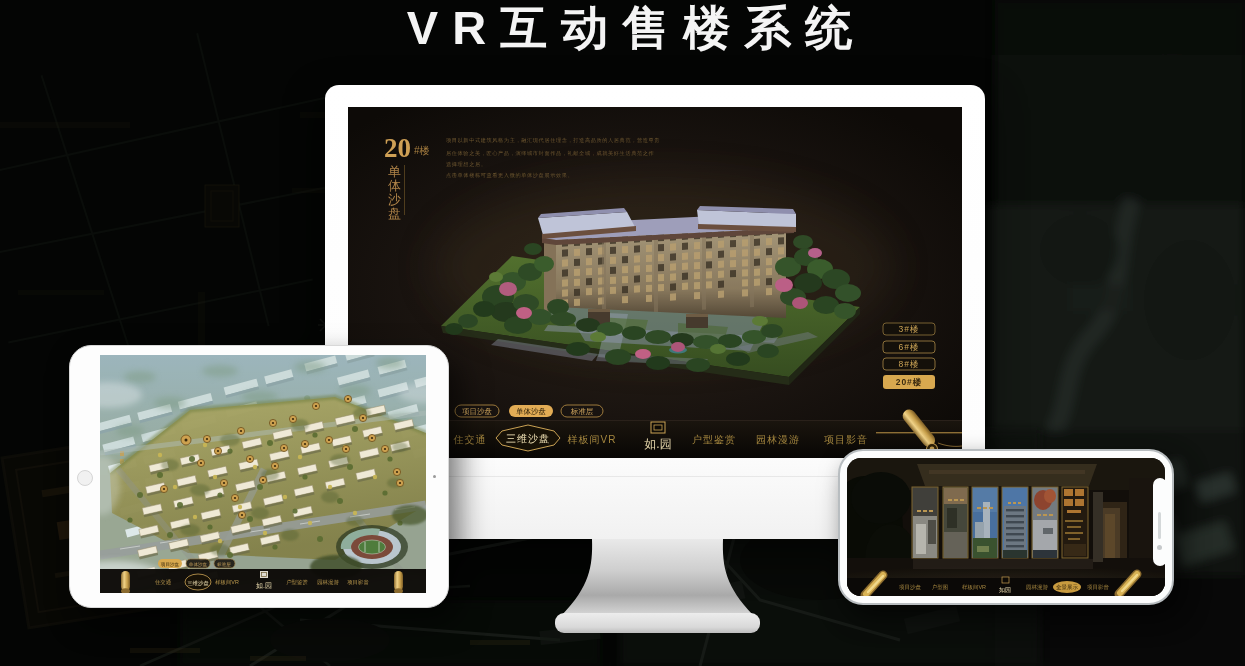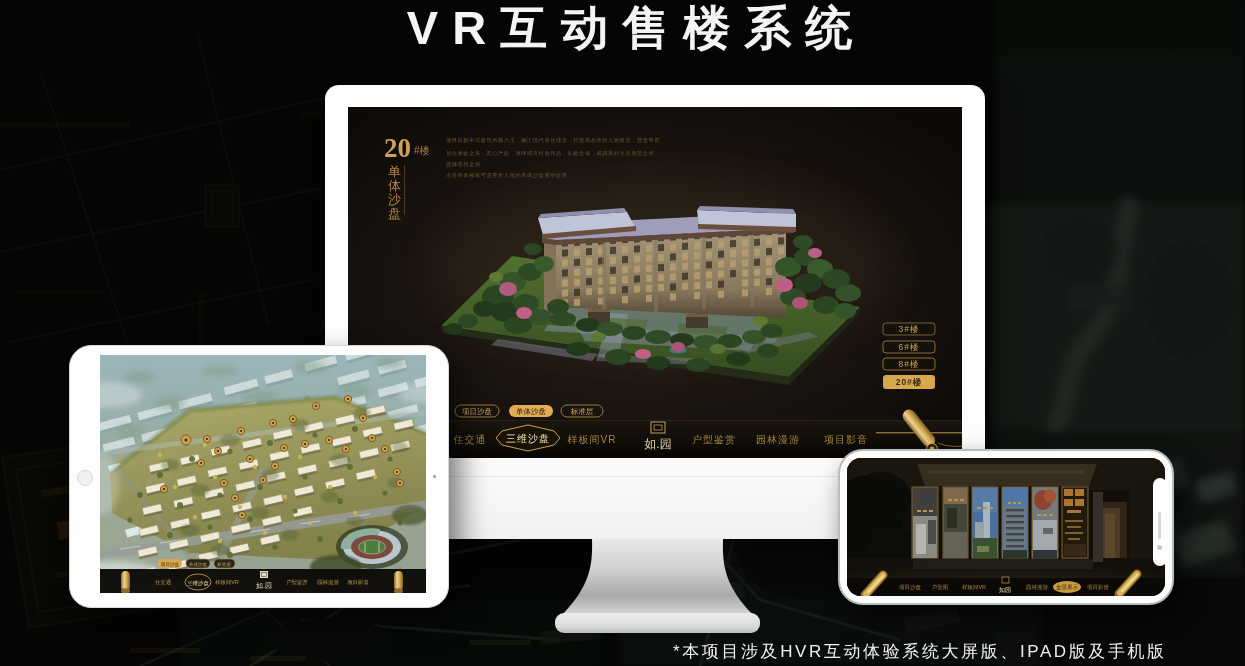--- a/index.html
+++ b/index.html
@@ -1048,14 +1048,13 @@
       </g>
     </svg>
 
     <div class="abs" style="left:315px;top:29px;width:14px;height:88px;border-radius:7px;background:#fcfdfd;"></div>
 
     <div class="abs" style="left:320px;top:63px;width:2.5px;height:27px;border-radius:1.5px;background:#d4d8d9;"></div>
 
     <div class="abs" style="left:319px;top:96px;width:5px;height:5px;border-radius:50%;background:#c6c9cb;"></div>
   </div>
 
-  <div class="abs" style="left:673px;top:640px;color:#efefef;font-size:17px;letter-spacing:2.6px;white-space:nowrap;">*本项目涉及HVR互动体验系统大屏版、IPAD版及手机版</div>
 </div>
 
 </body></html>

